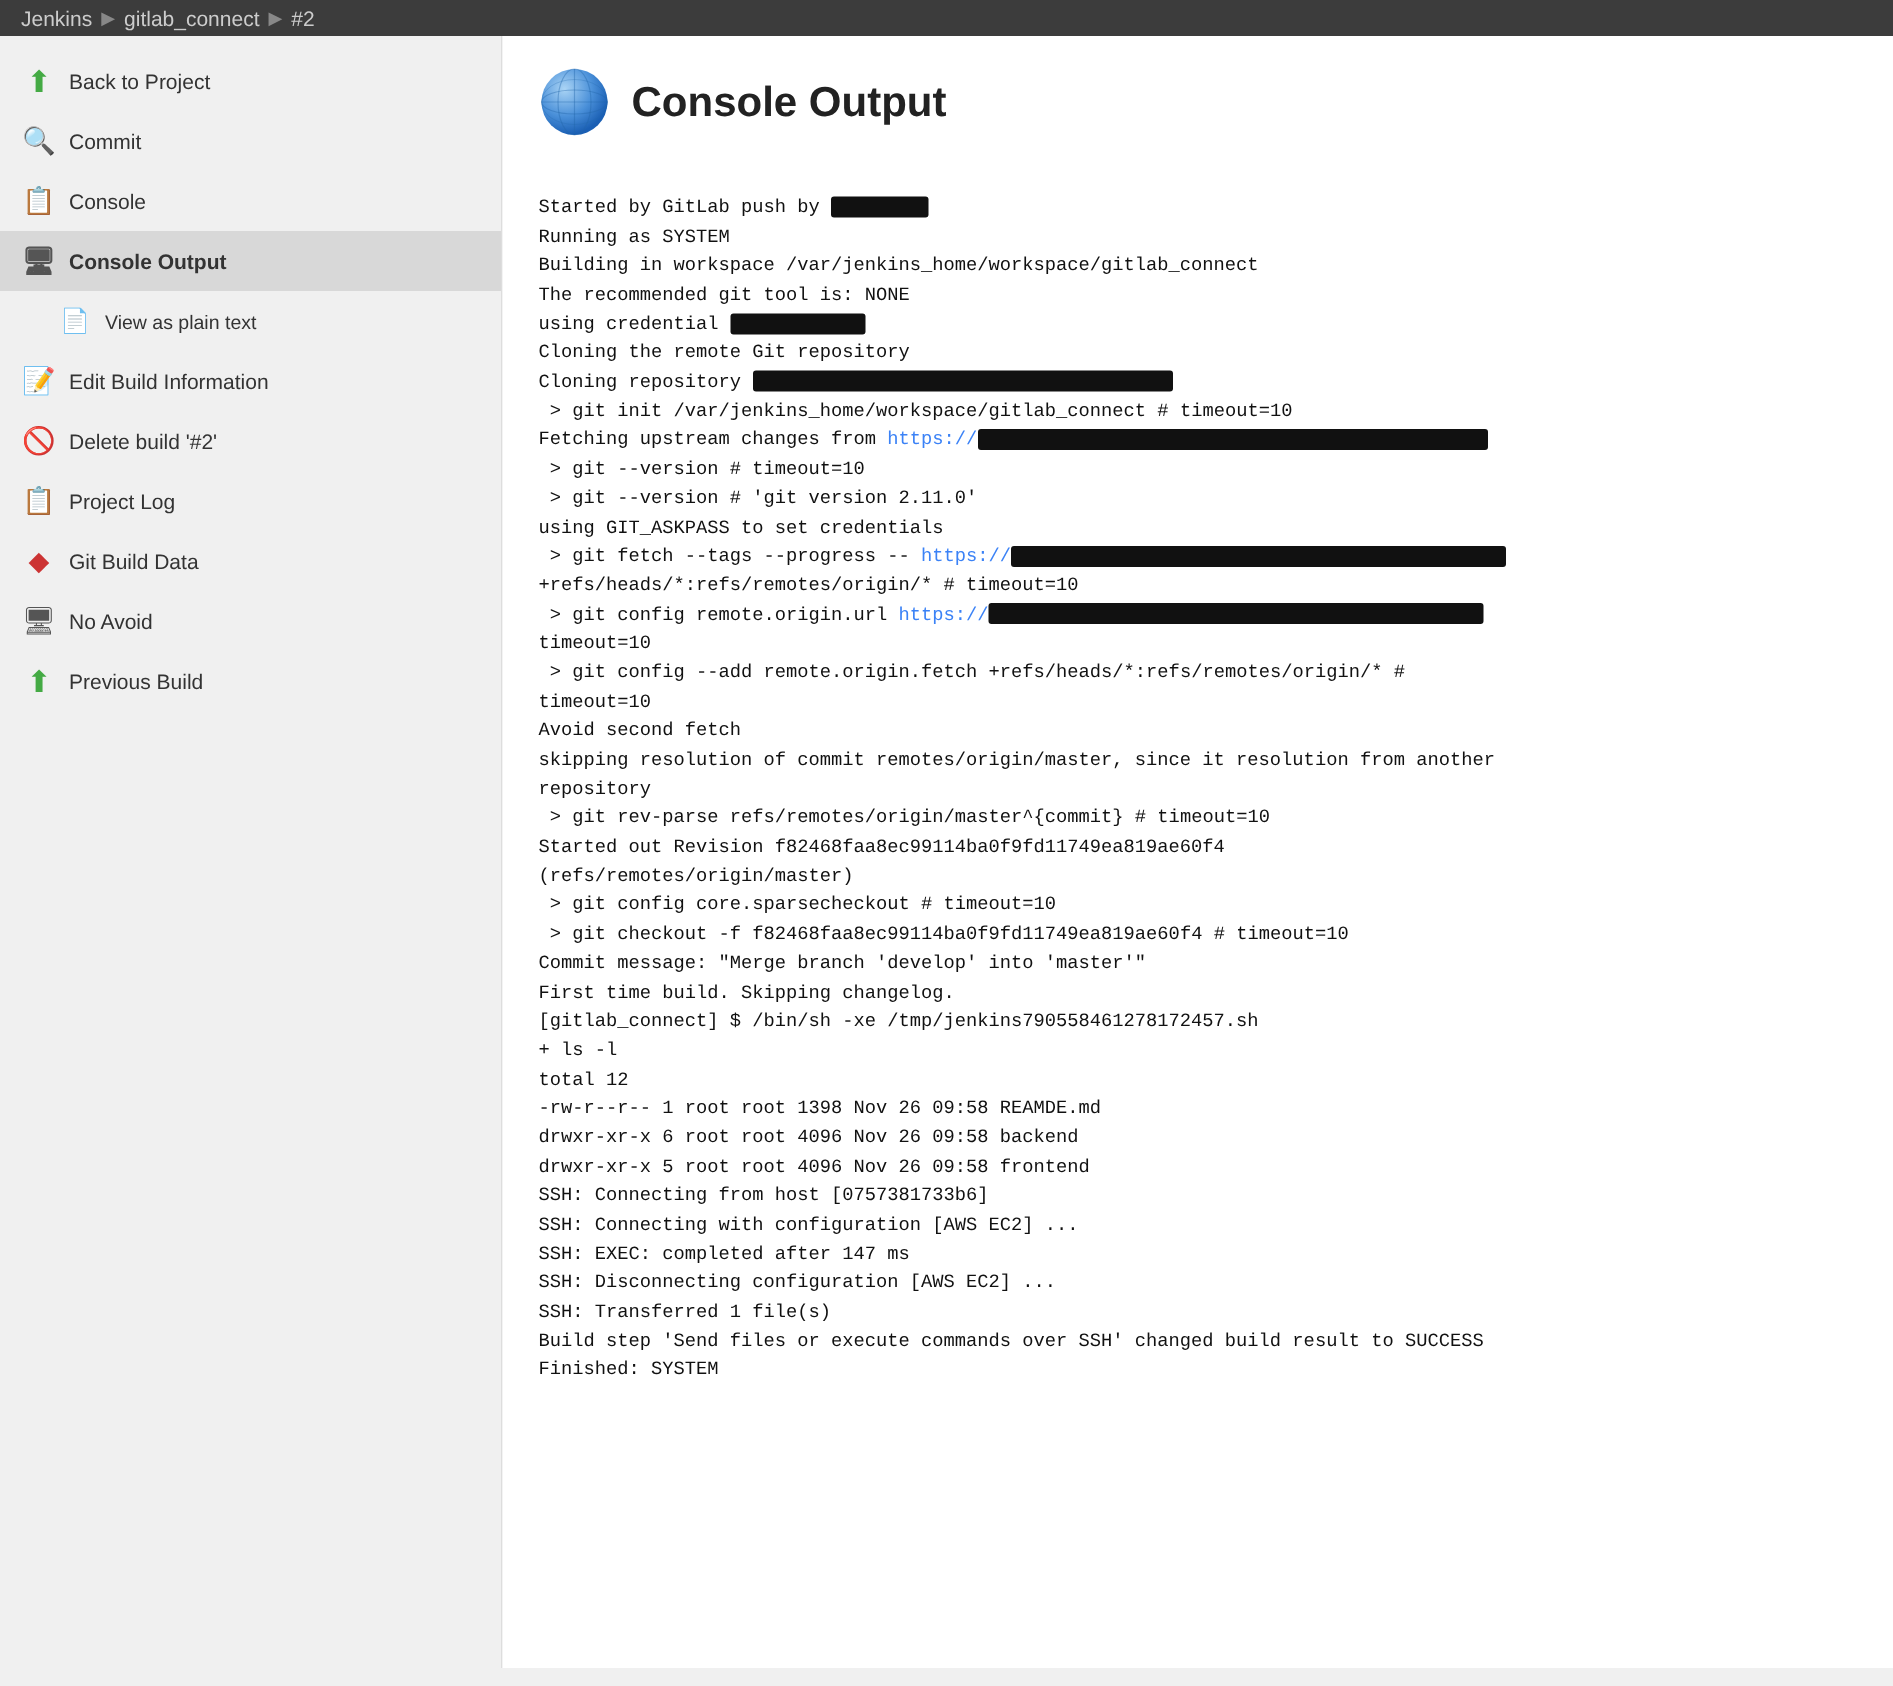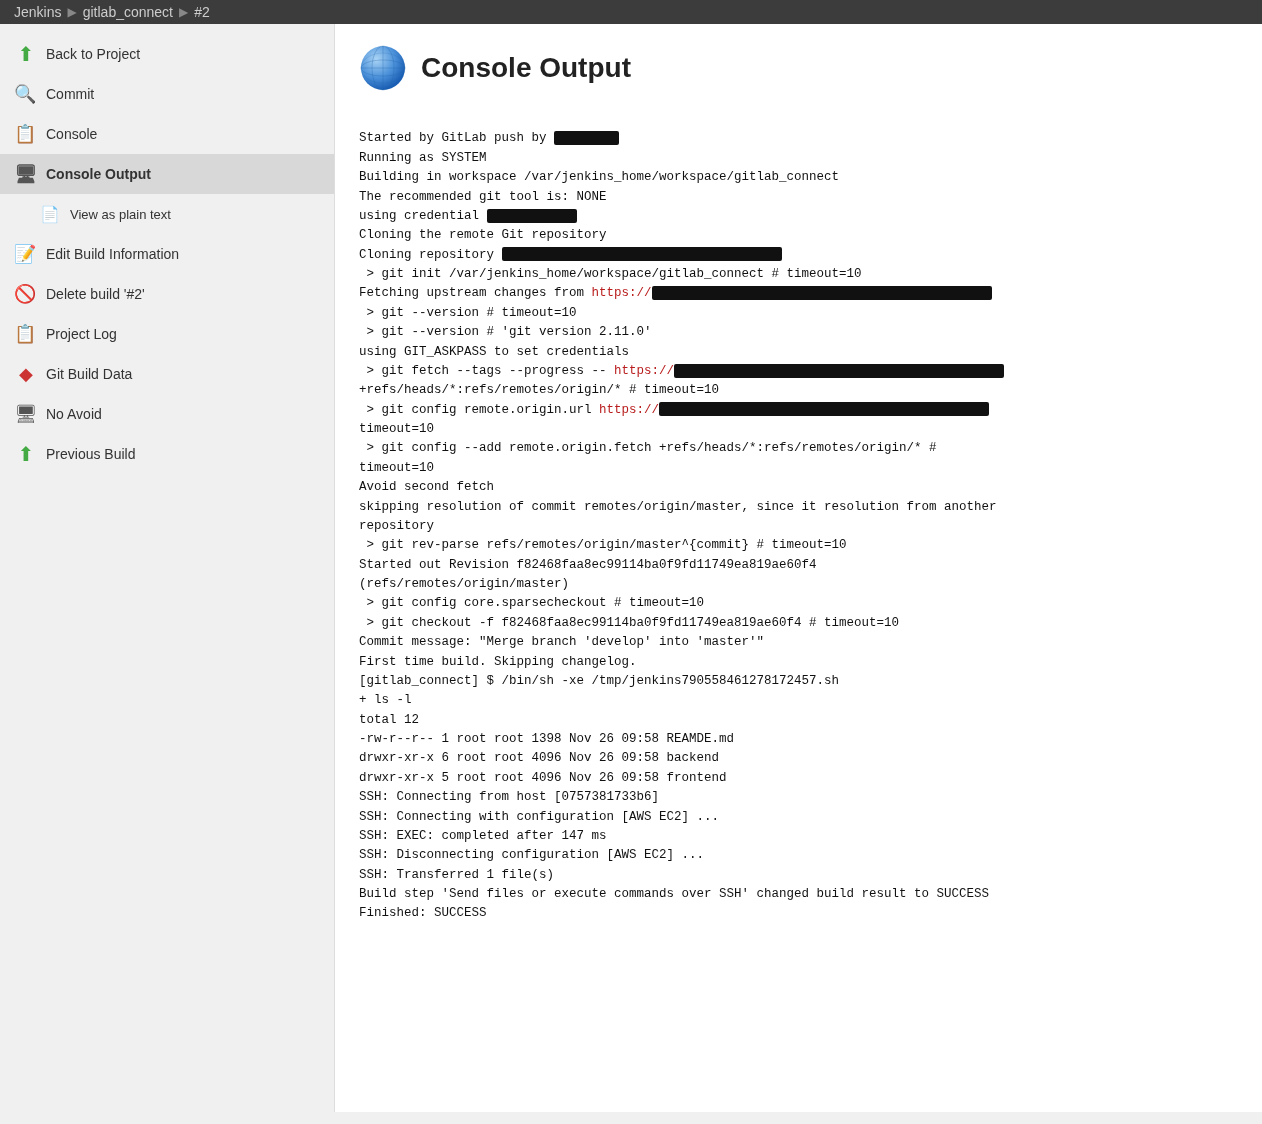--- a/index.html
+++ b/index.html
@@ -139,21 +139,21 @@
       min-width: 60px;
       height: 14px;
       vertical-align: middle;
     }
 
     .redacted-long {
       min-width: 280px;
     }
 
     .console-link {
-      color: #b91c1c;
+      color: #3b82f6;
       text-decoration: none;
     }
   </style>
 </head>
 <body>
 
 <div class="breadcrumb">
   <a href="#">Jenkins</a>
   <span class="sep">▶</span>
   <a href="#">gitlab_connect</a>
@@ -277,16 +277,16 @@
 <span>total 12</span>
 <span>-rw-r--r-- 1 root root 1398 Nov 26 09:58 REAMDE.md</span>
 <span>drwxr-xr-x 6 root root 4096 Nov 26 09:58 backend</span>
 <span>drwxr-xr-x 5 root root 4096 Nov 26 09:58 frontend</span>
 <span>SSH: Connecting from host [0757381733b6]</span>
 <span>SSH: Connecting with configuration [AWS EC2] ...</span>
 <span>SSH: EXEC: completed after 147 ms</span>
 <span>SSH: Disconnecting configuration [AWS EC2] ...</span>
 <span>SSH: Transferred 1 file(s)</span>
 <span>Build step 'Send files or execute commands over SSH' changed build result to SUCCESS</span>
-<span>Finished: SUCCESS</span>
+<span>Finished: SYSTEM</span>
     </div>
   </div>
 </div>
 
 </body></html>

